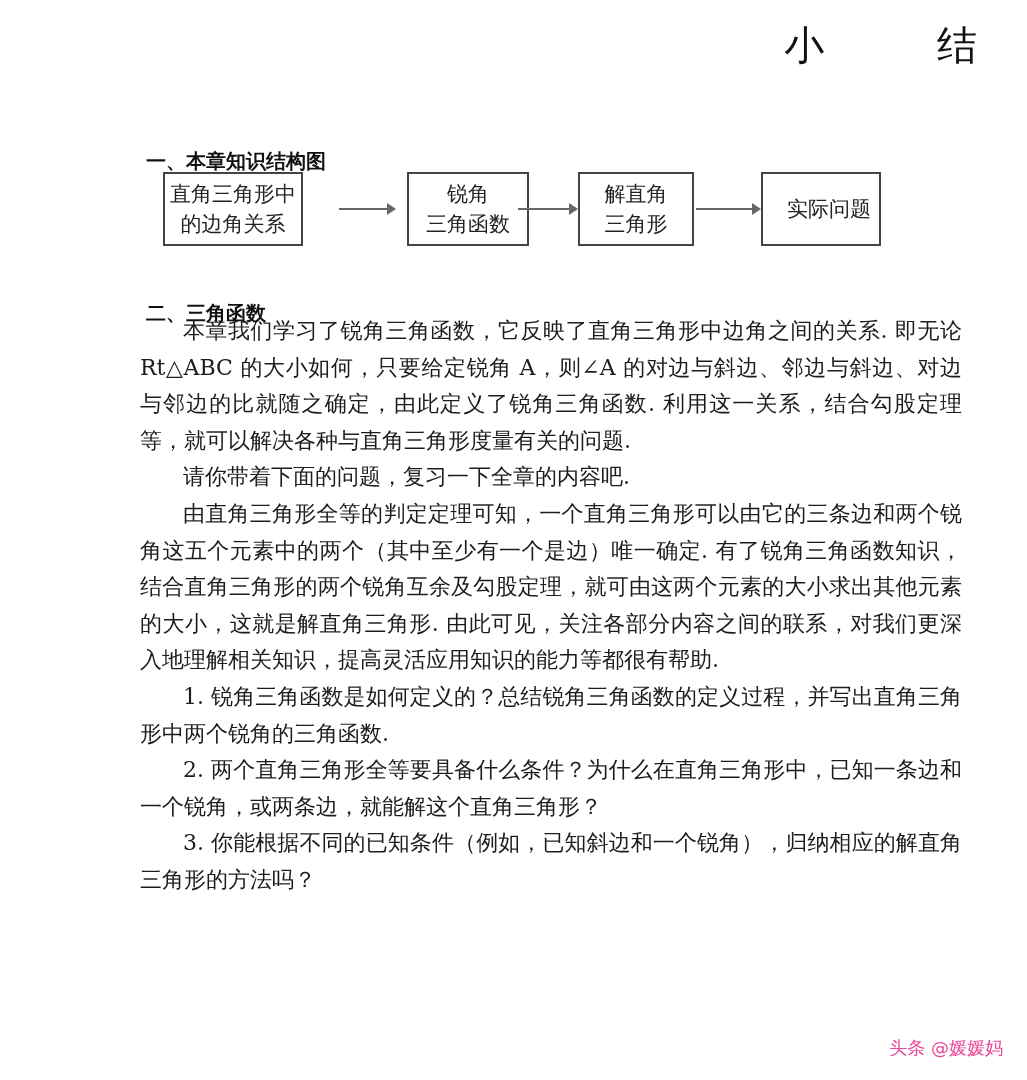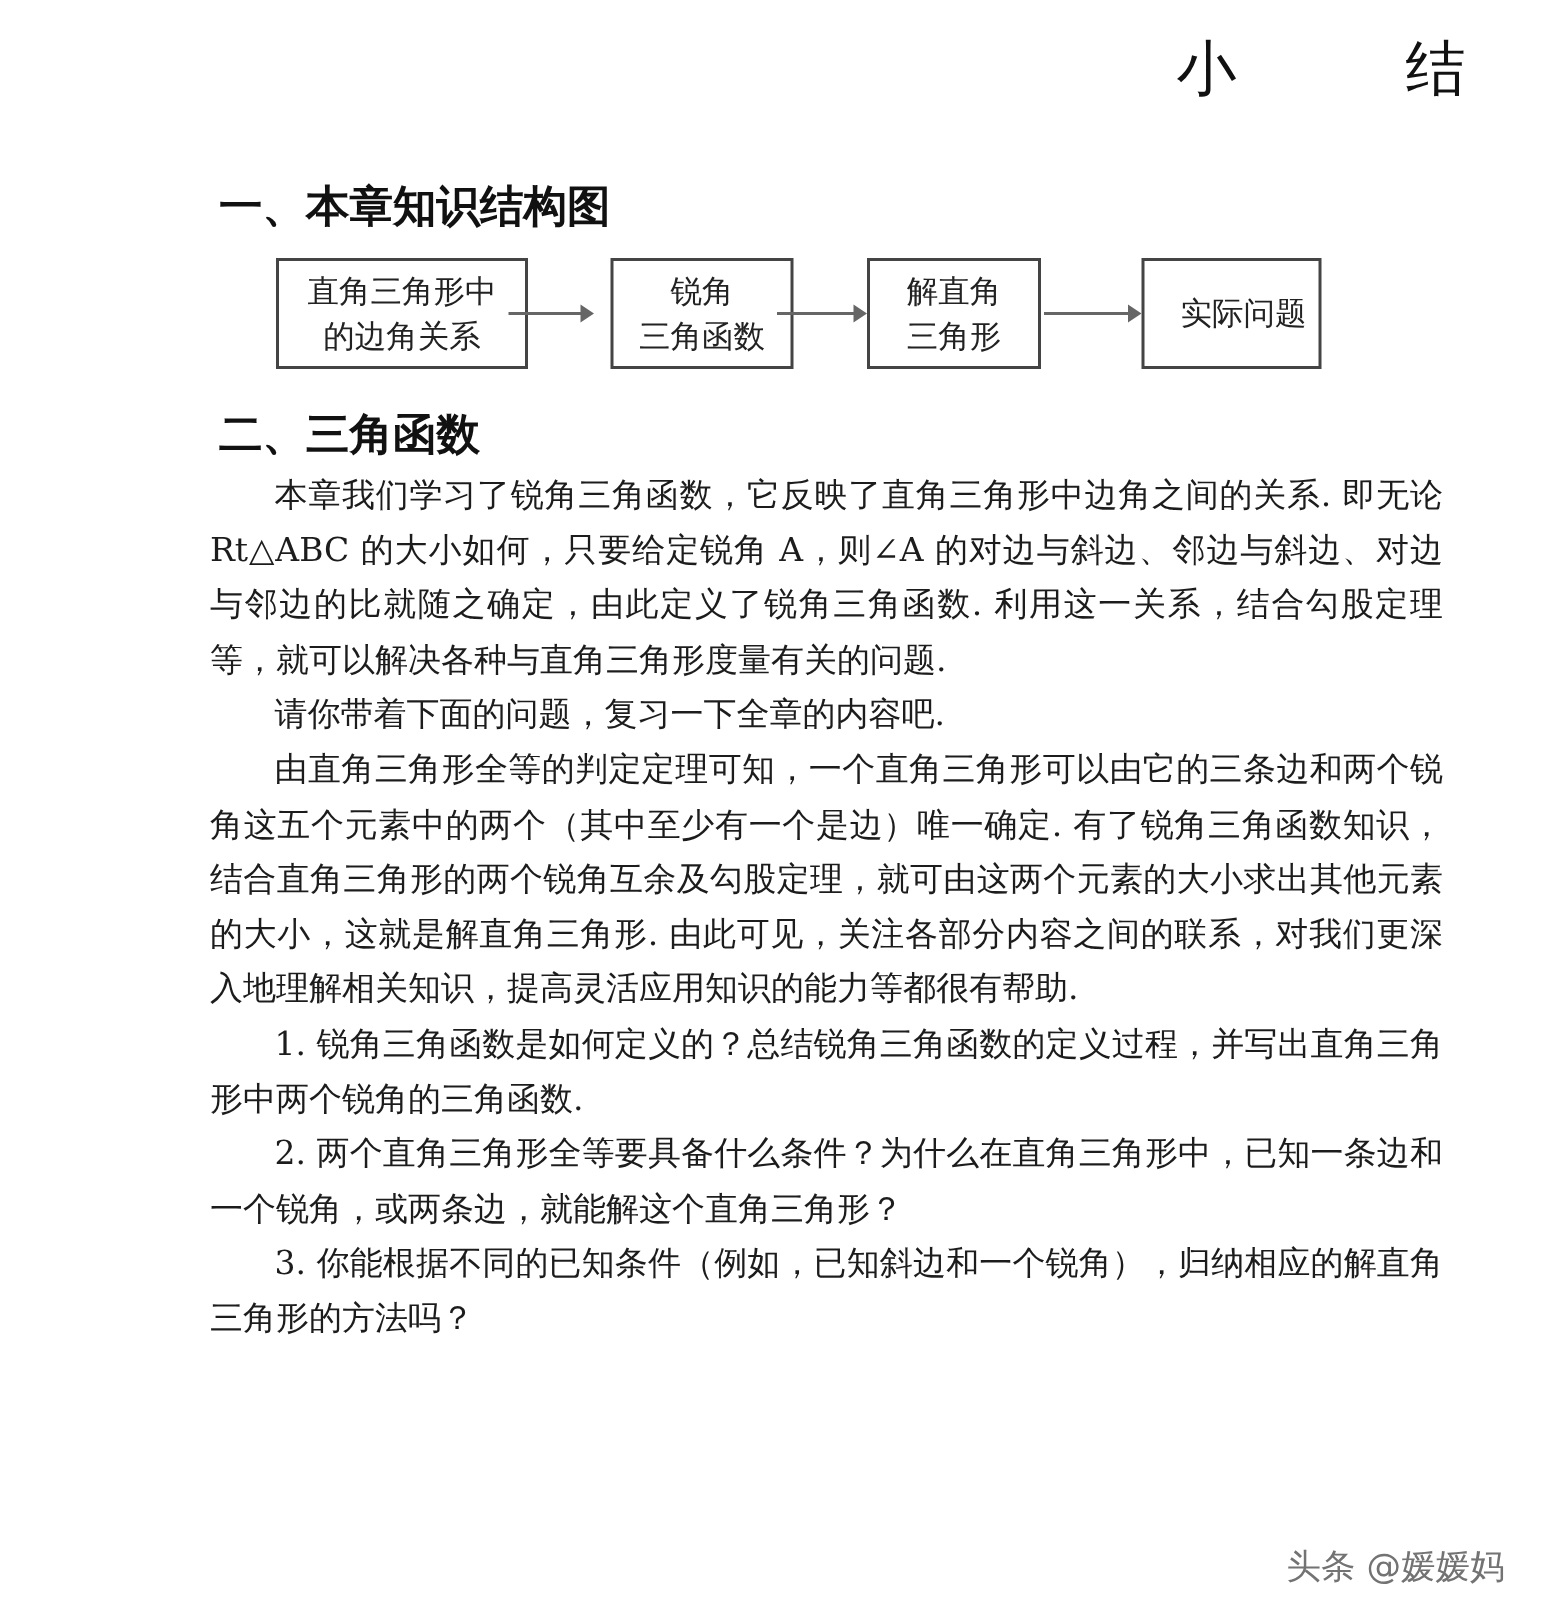--- a/index.html
+++ b/index.html
@@ -25,22 +25,23 @@
       letter-spacing: 50px;
       padding-left: 30px;
       box-sizing: border-box;
       color: #111;
     }
     .section-heading {
       position: absolute;
       left: 146px;
       font-family: "DejaVu Sans", "Liberation Sans", sans-serif;
       font-weight: bold;
-      font-size: 29px;
+      font-size: 20px;
       color: #111;
+      margin-top: 30px;
     }
     .sec1 { top: 118px; }
     .sec2 { top: 270px; }
 
     .flow {
       position: absolute;
       top: 172px;
       left: 163px;
       width: 720px;
       height: 76px;
@@ -55,21 +56,21 @@
       align-items: center;
       justify-content: center;
       text-align: center;
       font-family: "DejaVu Sans", "Liberation Sans", sans-serif;
       font-size: 21px;
       line-height: 30px;
       color: #222;
       background: #fff;
     }
     .flow-box span { display: block; }
-    .fb1 { left: 21px; width: 168px; }
+    .fb1 { left: 0; width: 140px; }
     .fb2 { left: 244px; width: 122px; }
     .fb3 { left: 415px; width: 116px; }
     .fb4 { left: 598px; width: 120px; padding-left: 16px; }
     .arrow {
       position: absolute;
       top: 36px;
       height: 2px;
       background: #666;
     }
     .arrow::after {
@@ -99,22 +100,22 @@
       margin: 0;
       text-indent: 43px;
     }
     .q { margin: 0; text-indent: 43px; }
 
     .watermark {
       position: absolute;
       right: 24px;
       bottom: 20px;
       font-family: "DejaVu Sans", "Liberation Sans", sans-serif;
-      font-size: 23px;
-      color: #737373;
+      font-size: 18px;
+      color: #ec4899;
     }
   </style>
 </head>
 <body>
 
 <div class="page-title">小 结</div>
 
 <div class="section-heading sec1">一、本章知识结构图</div>
 
 <div class="flow">

